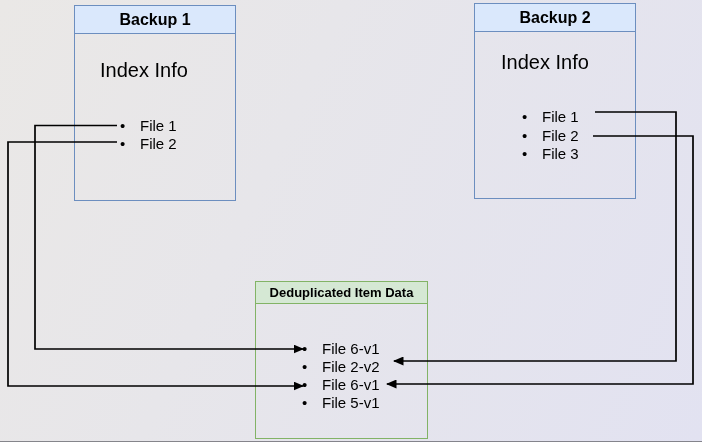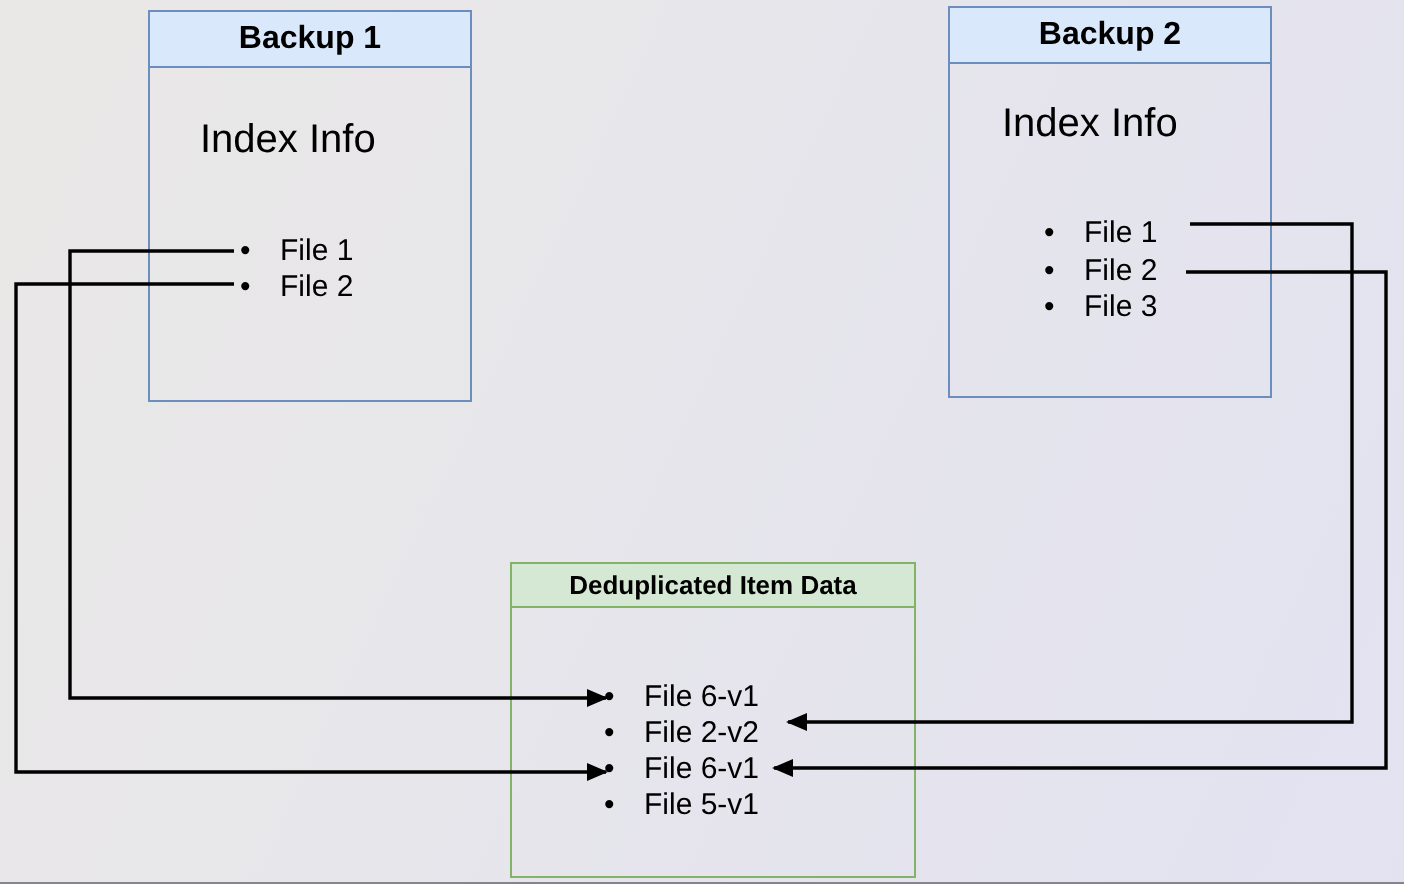--- a/index.html
+++ b/index.html
@@ -26,21 +26,21 @@
     display: flex;
     align-items: center;
     justify-content: center;
     font-weight: bold;
   }
   .node.green { border-color: #82b366; }
   .node.green .hdr { background: #d5e8d4; border-bottom-color: #82b366; }
 
   #backup1 { left: 74px;  top: 5px;   width: 162px; height: 196px; }
   #backup2 { left: 474px; top: 3px;   width: 162px; height: 196px; }
-  #dedup   { left: 255px; top: 281px; width: 203px; height: 158px; }
+  #dedup   { left: 255px; top: 281px; width: 173px; height: 158px; }
   #backup1 .hdr, #backup2 .hdr { height: 28px; font-size: 16px; }
   #dedup .hdr { height: 22px; font-size: 13px; }
 
   .subtitle {
     position: absolute;
     font-size: 20px;
     line-height: 16px;
     white-space: nowrap;
   }
   #backup1-subtitle { left: 100px; top: 62px; }

